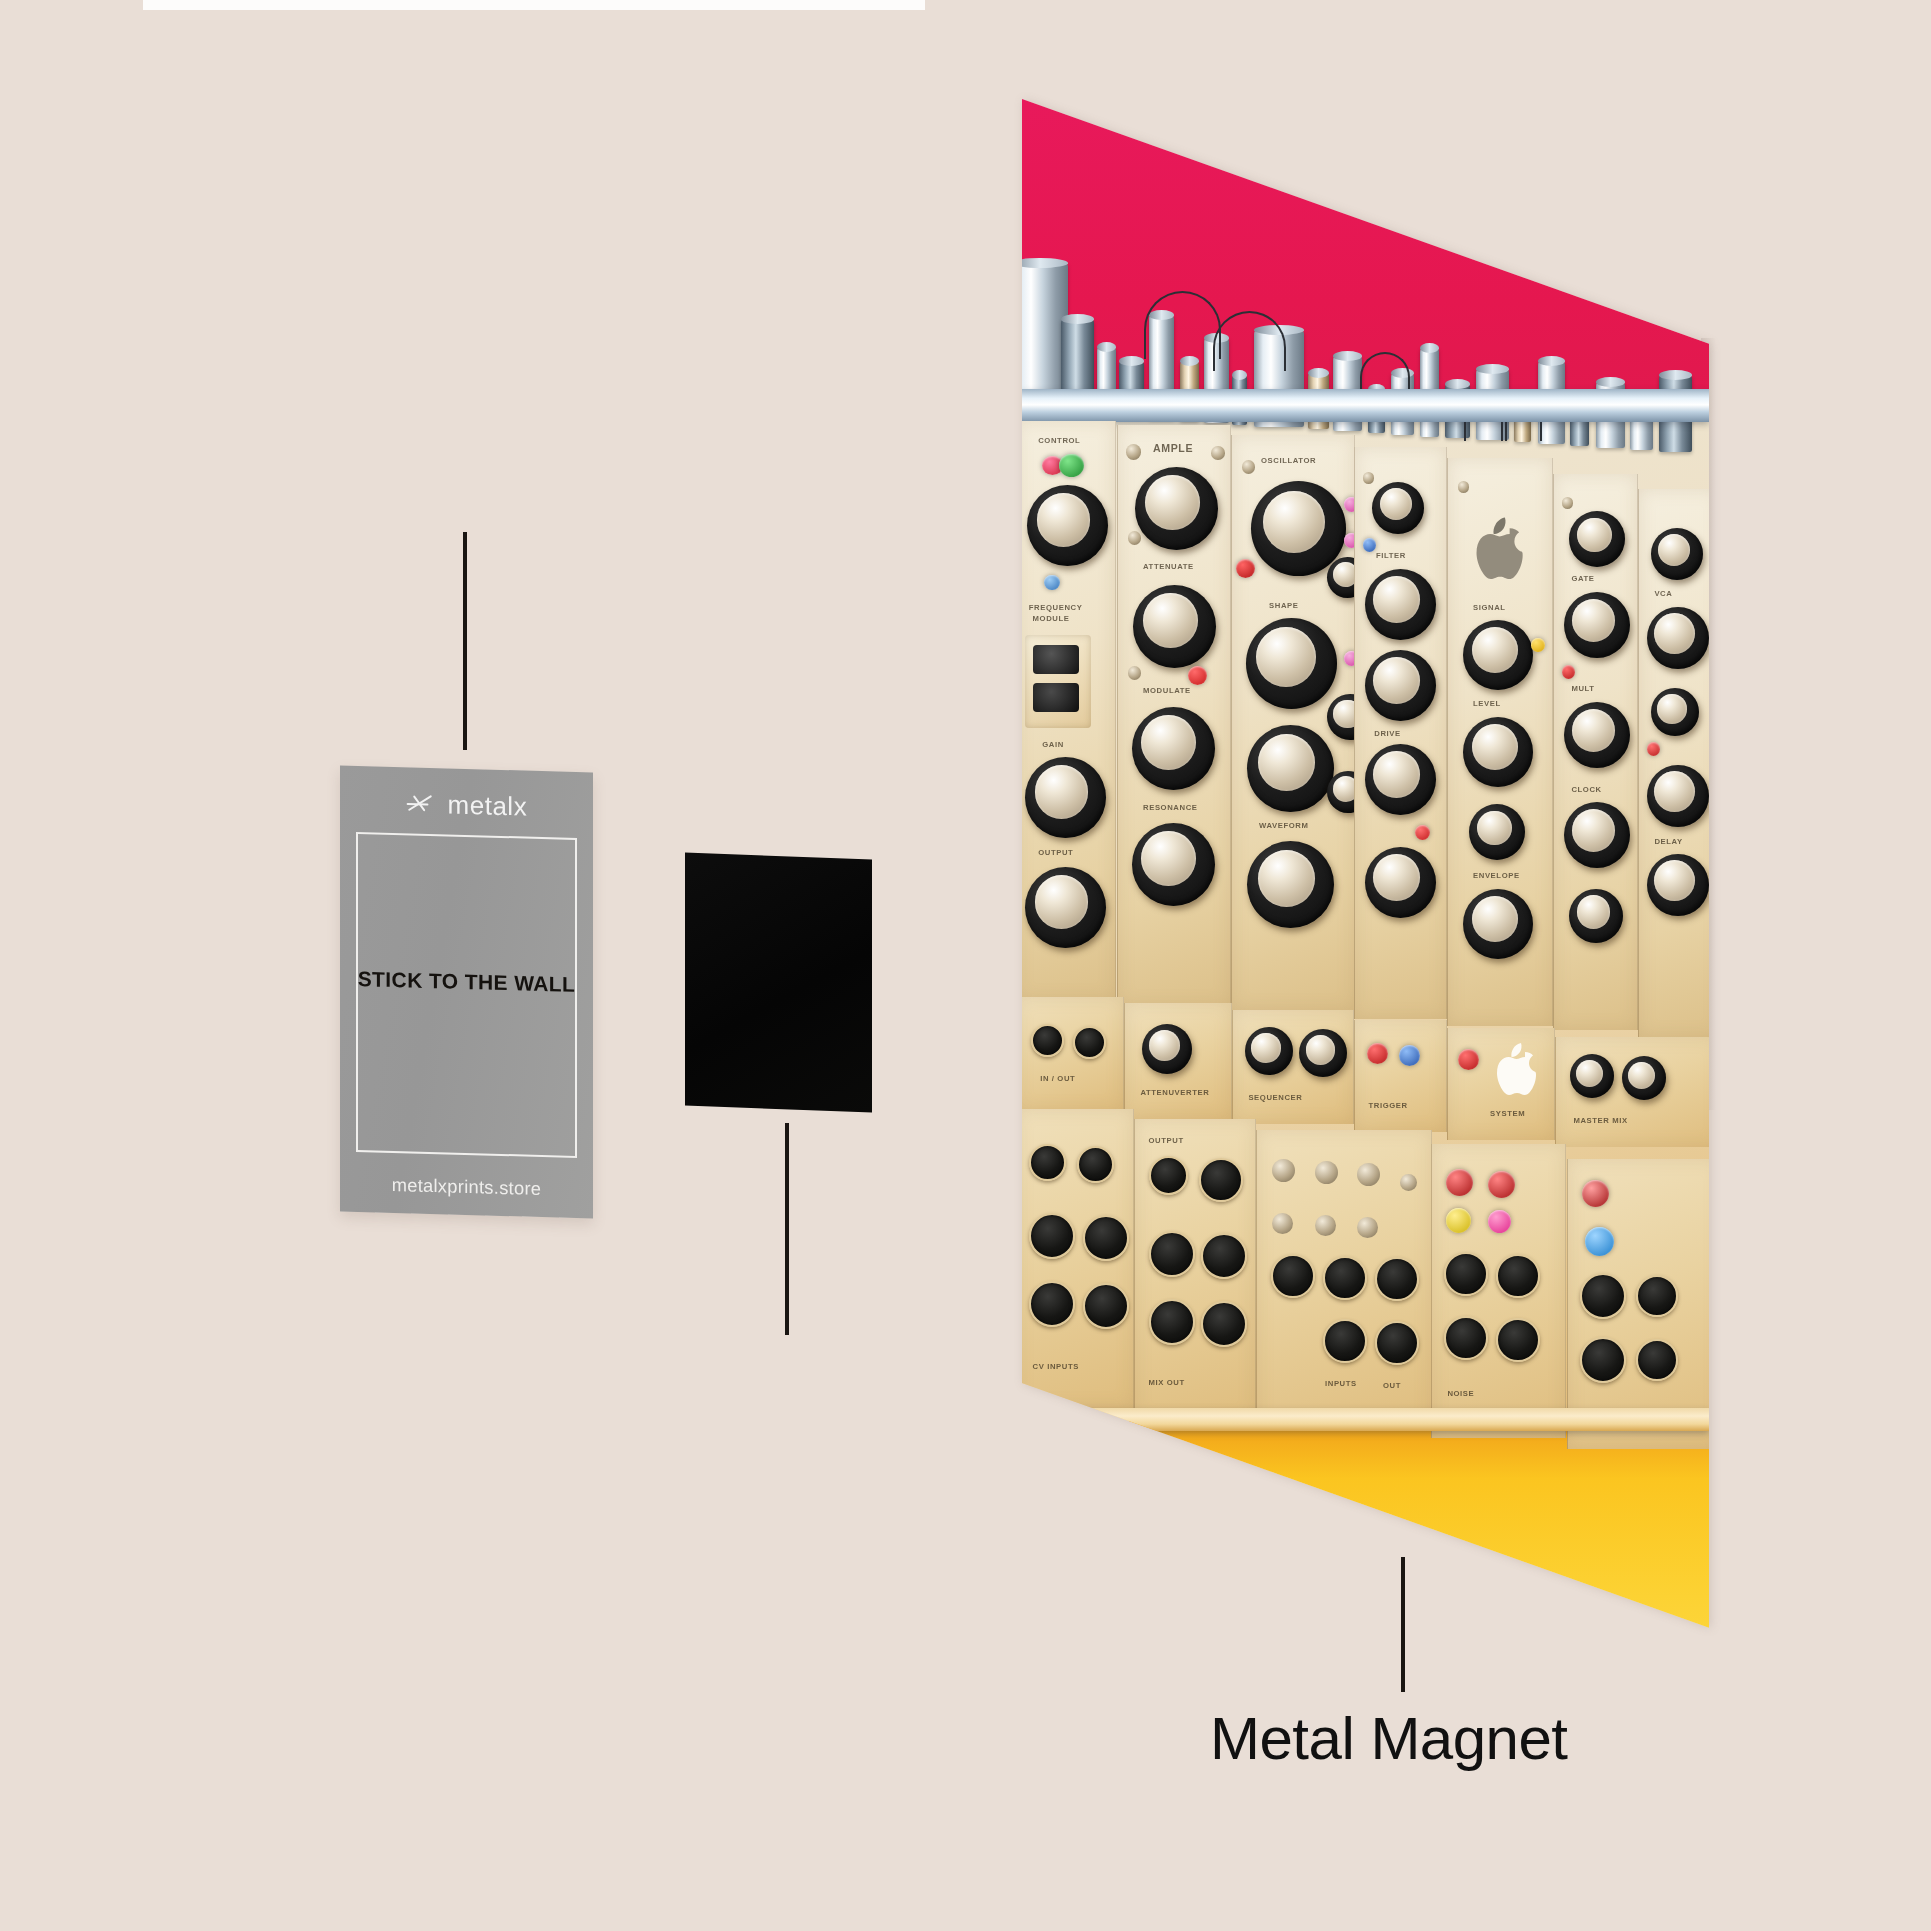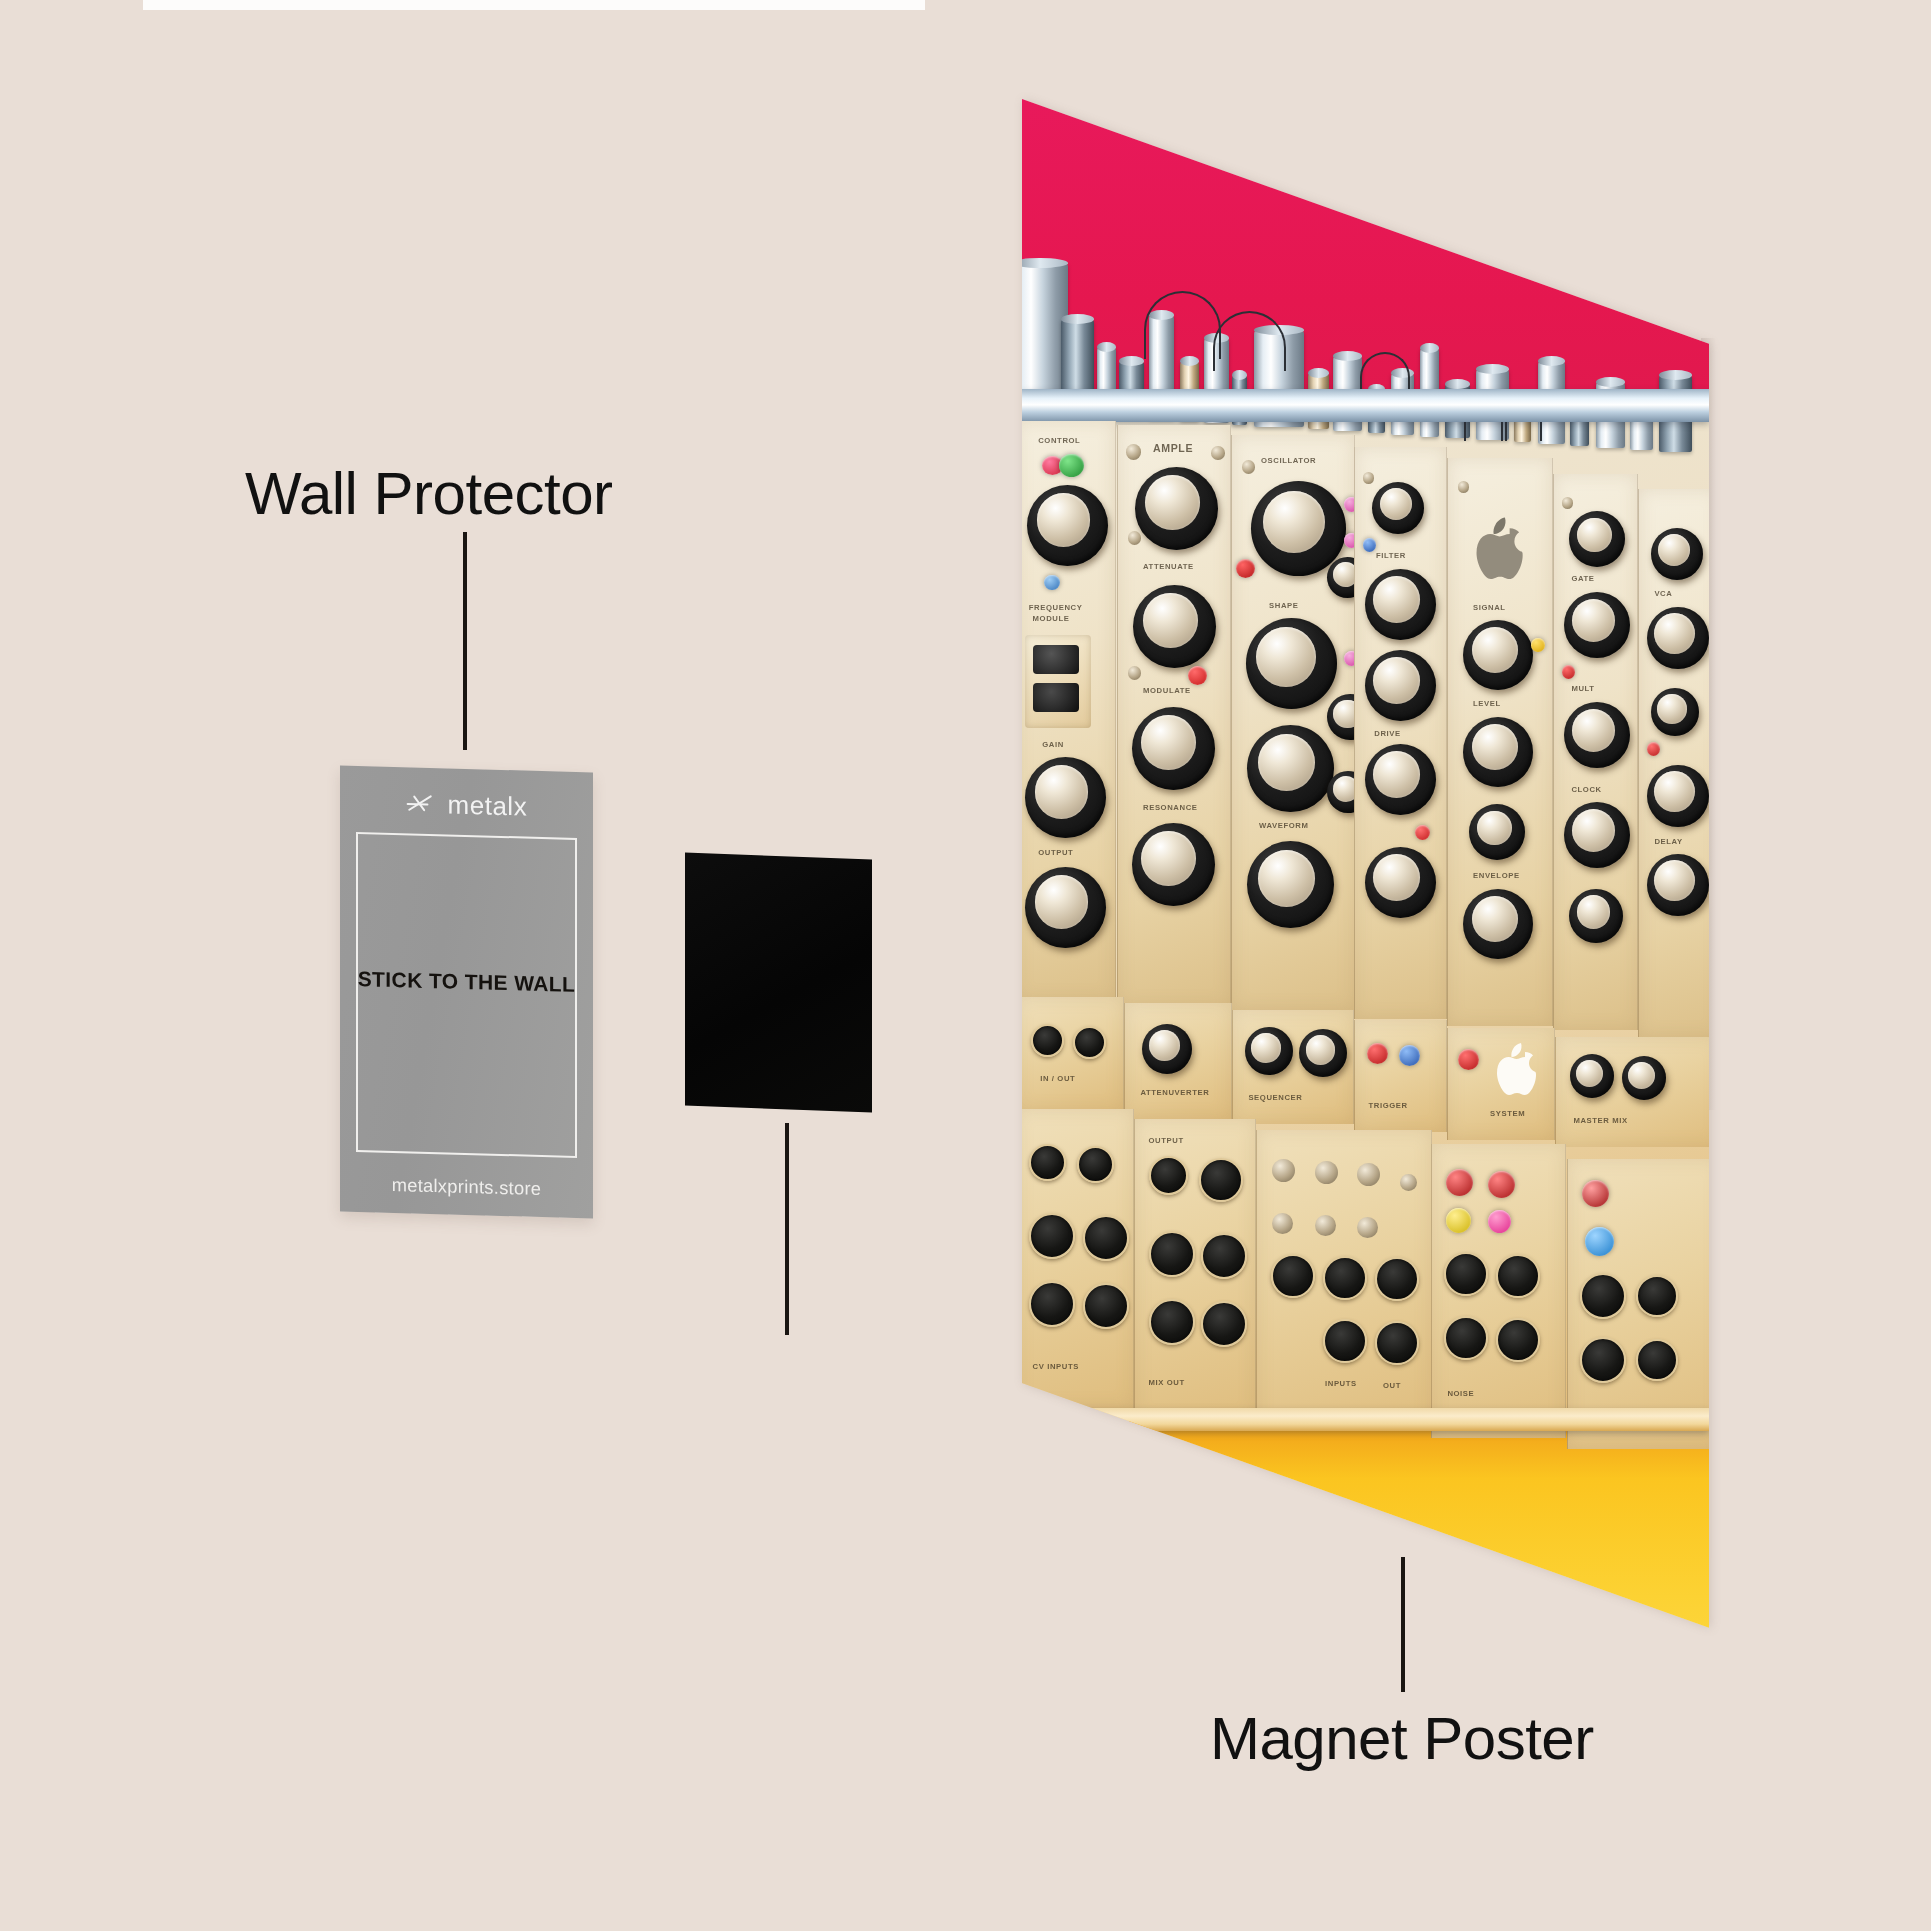--- a/index.html
+++ b/index.html
@@ -495,17 +495,16 @@
     <div id="wp-center-text">STICK TO THE WALL</div>
     <div id="wp-url">metalxprints.store</div>
   </div>
 
   <div id="strong-magnet"></div>
 
   <div class="leader" id="leader-wall"></div>
   <div class="leader" id="leader-magnet"></div>
   <div class="leader" id="leader-poster"></div>
 
-  <div class="label" id="lbl-wall-protector">Wall Protector</div>
-  <div class="label" id="lbl-metal-poster">Magnet Poster</div>
+  <div class="label" id="lbl-metal-poster">Metal Magnet</div>
 
 </div>
 
 
 </body></html>

